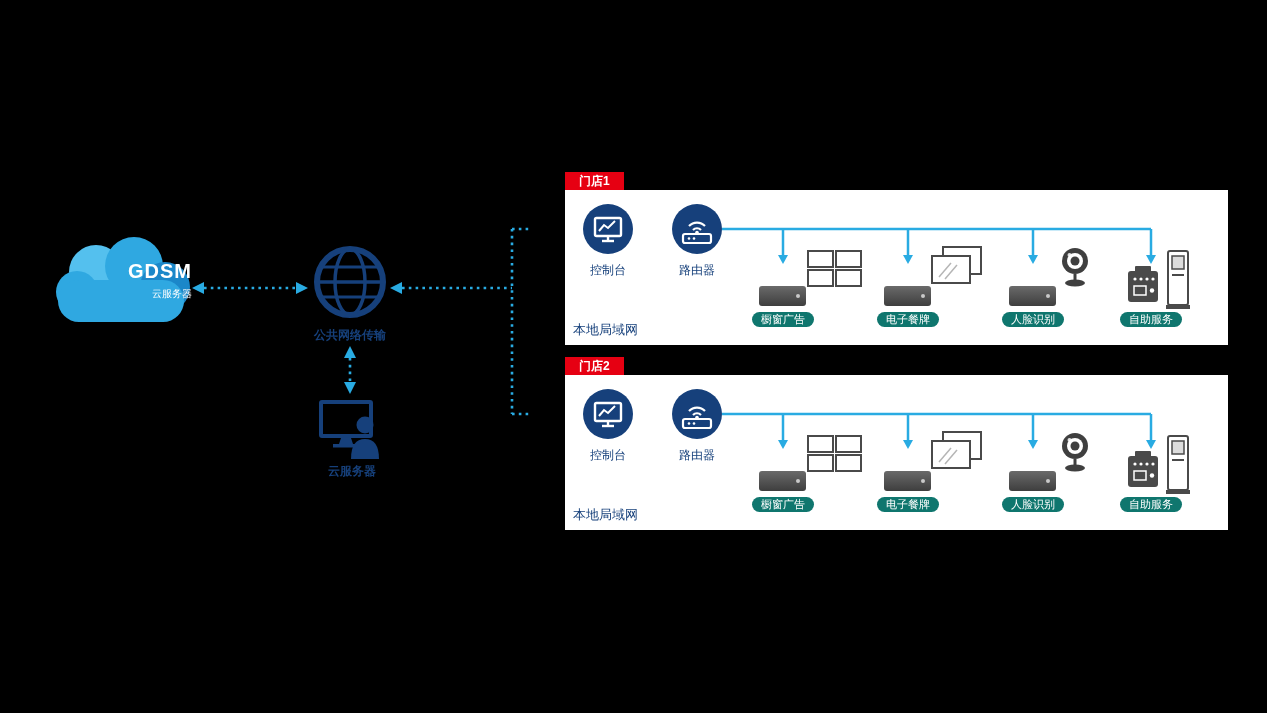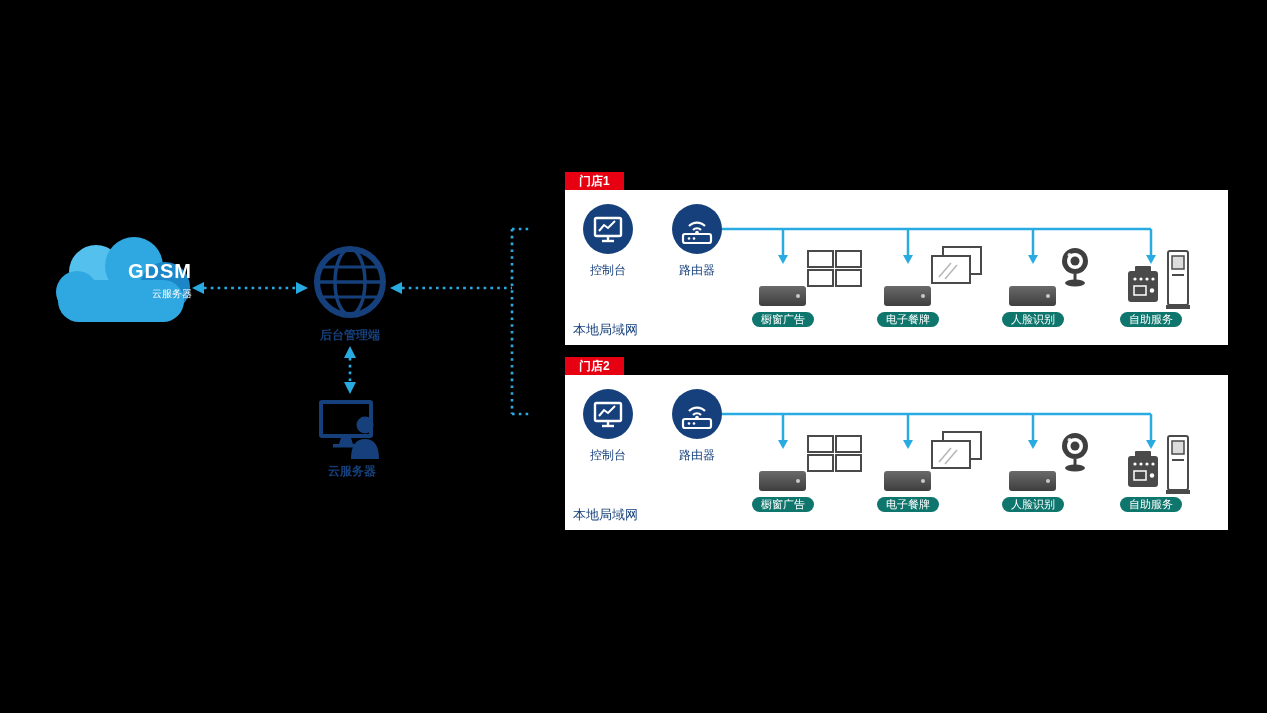--- a/index.html
+++ b/index.html
@@ -79,21 +79,21 @@
 
   <div class="globe-wrap">
     <svg width="76" height="76" viewBox="0 0 76 76">
       <circle cx="38" cy="38" r="33" stroke="#16407B" stroke-width="6" fill="none"></circle>
       <ellipse cx="38" cy="38" rx="15" ry="33" stroke="#16407B" stroke-width="3.5" fill="none"></ellipse>
       <line x1="5" y1="38" x2="71" y2="38" stroke="#16407B" stroke-width="3.5"></line>
       <line x1="8.6" y1="23" x2="67.4" y2="23" stroke="#16407B" stroke-width="3"></line>
       <line x1="8.6" y1="53" x2="67.4" y2="53" stroke="#16407B" stroke-width="3"></line>
     </svg>
   </div>
-  <div class="net-label">后台管理端</div>
+  <div class="net-label">公共网络传输</div>
 
   <div class="admin-wrap">
     <svg width="70" height="60" viewBox="0 0 70 60">
       <rect x="4" y="3" width="50" height="34" rx="1" stroke="#16407B" stroke-width="4" fill="none"></rect>
       <path d="M24 39 L22 45 L36 45 L34 39 Z" fill="#16407B"></path>
       <rect x="16" y="45" width="26" height="3.5" fill="#16407B"></rect>
       <circle cx="48" cy="26" r="8.5" fill="#16407B"></circle>
       <path d="M34 60 Q34 40 48 40 Q62 40 62 60 Z" fill="#16407B"></path>
     </svg>
   </div>

